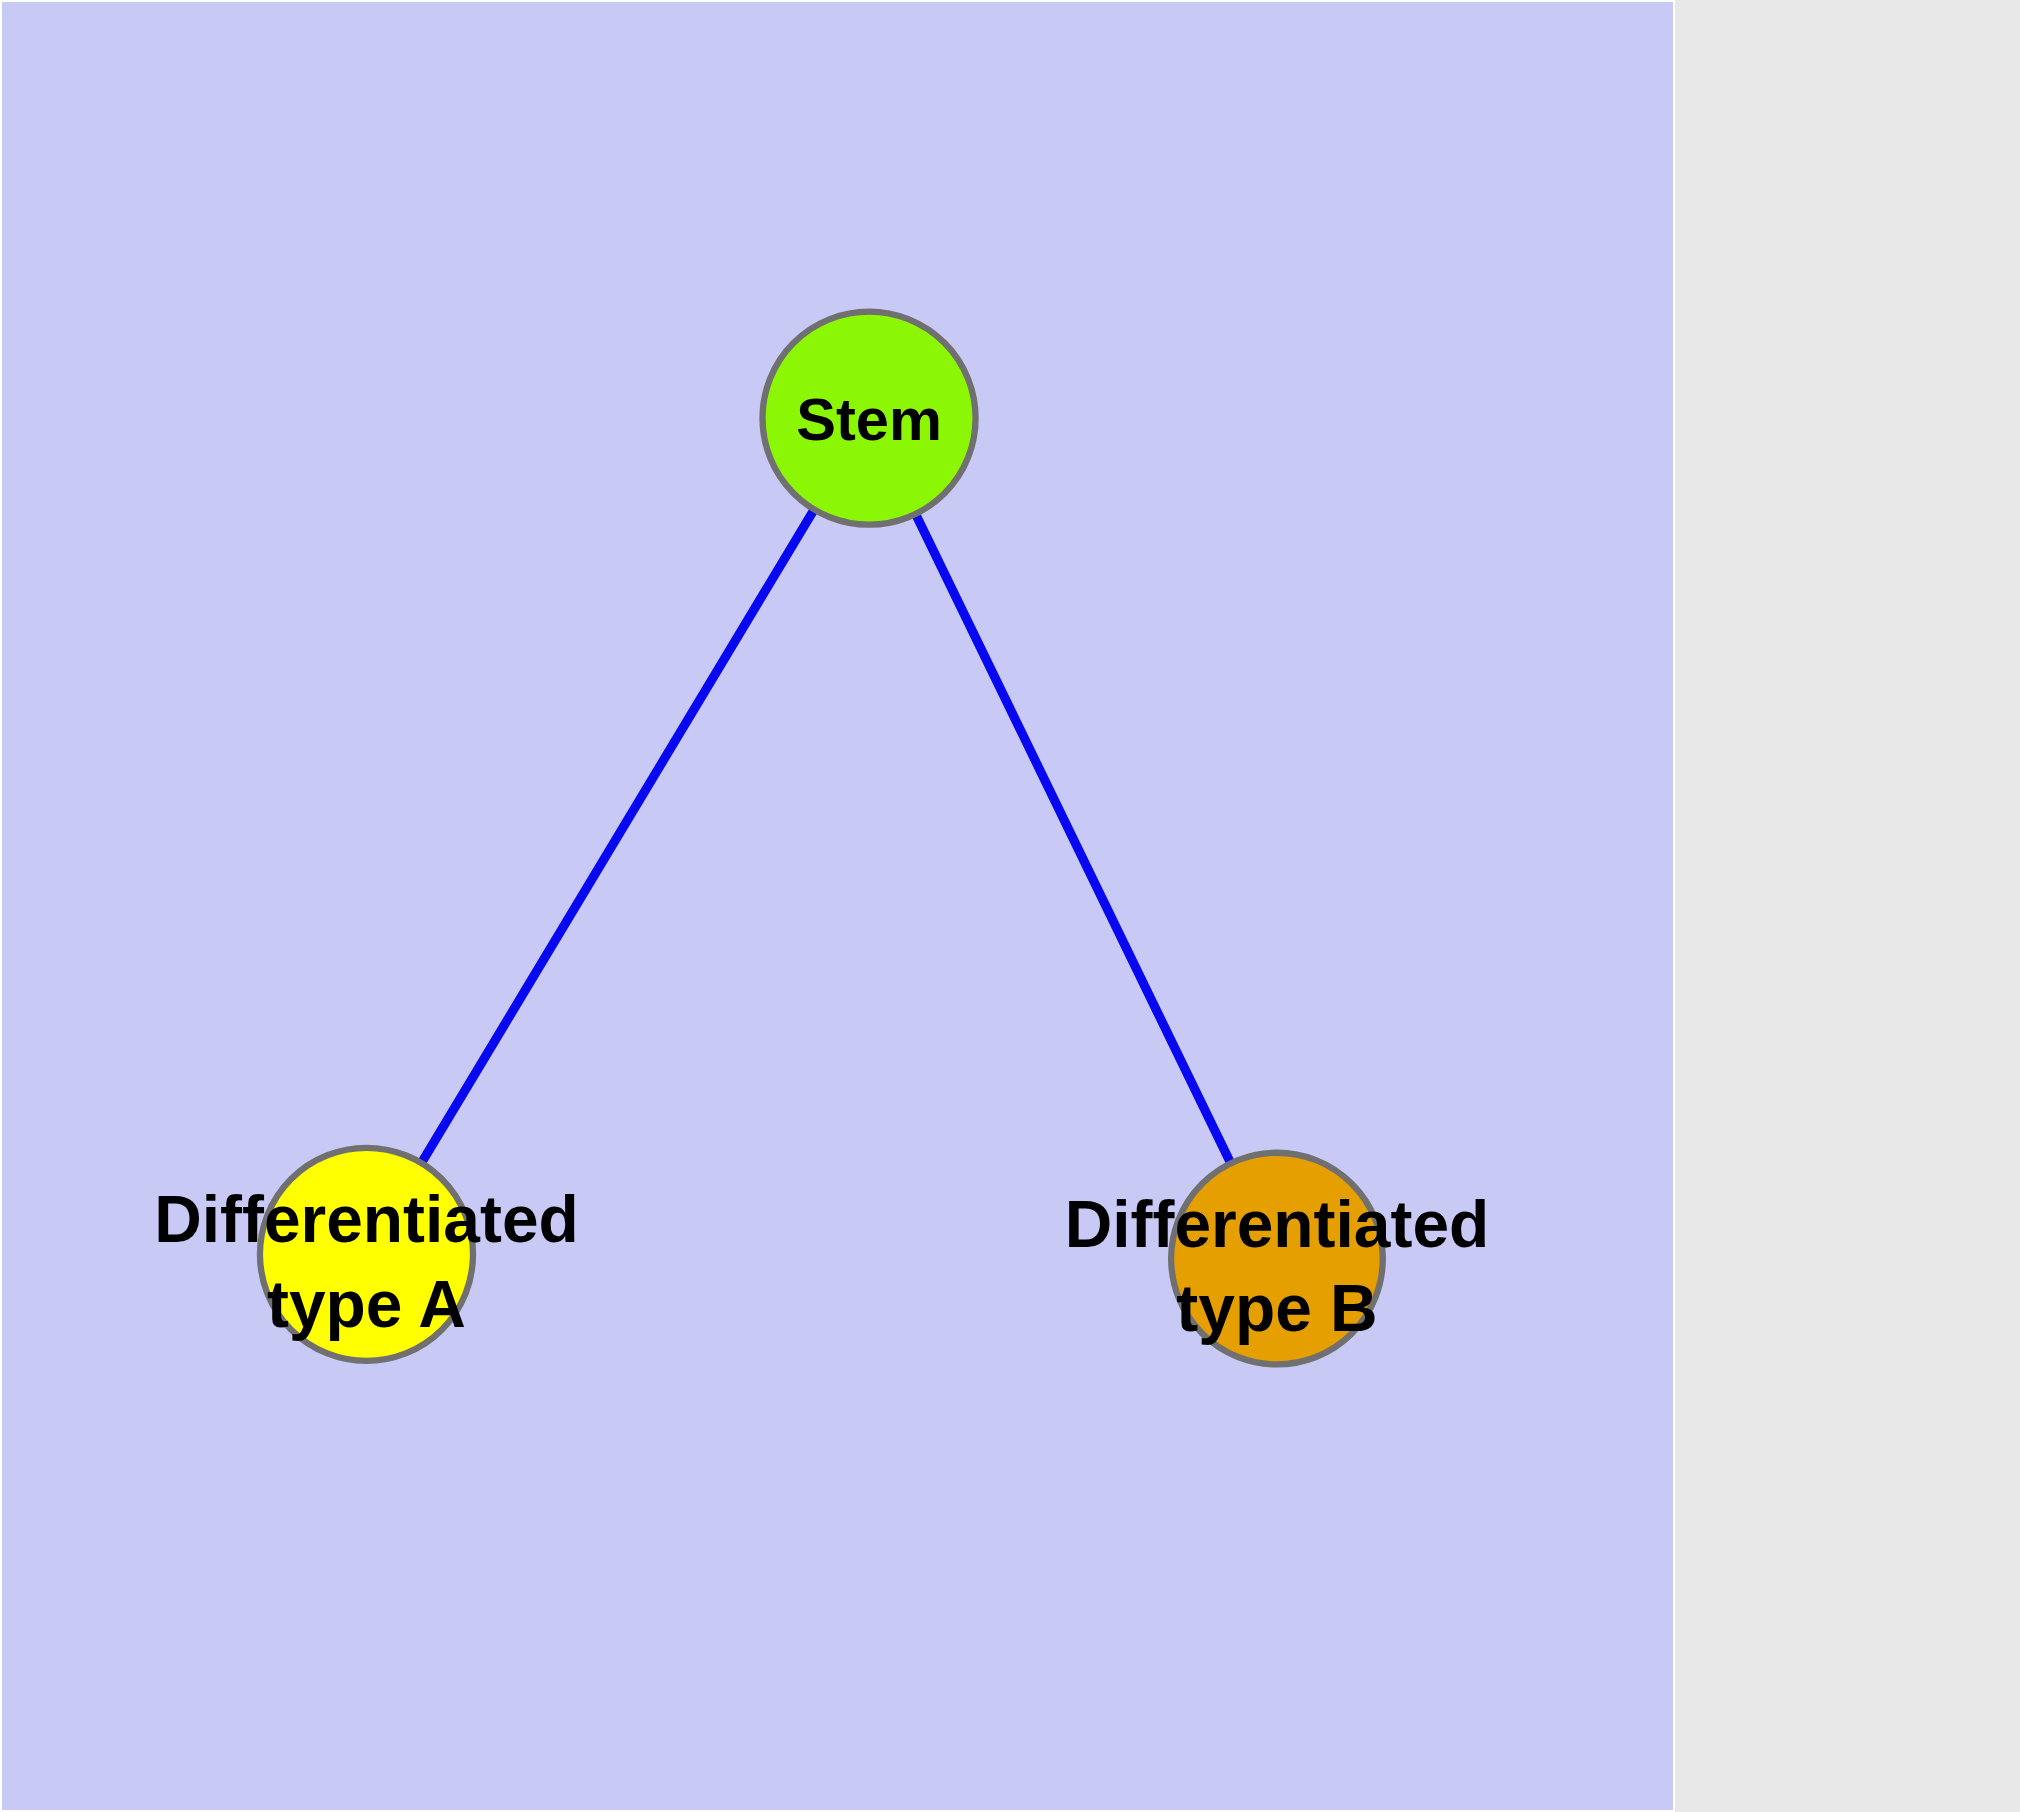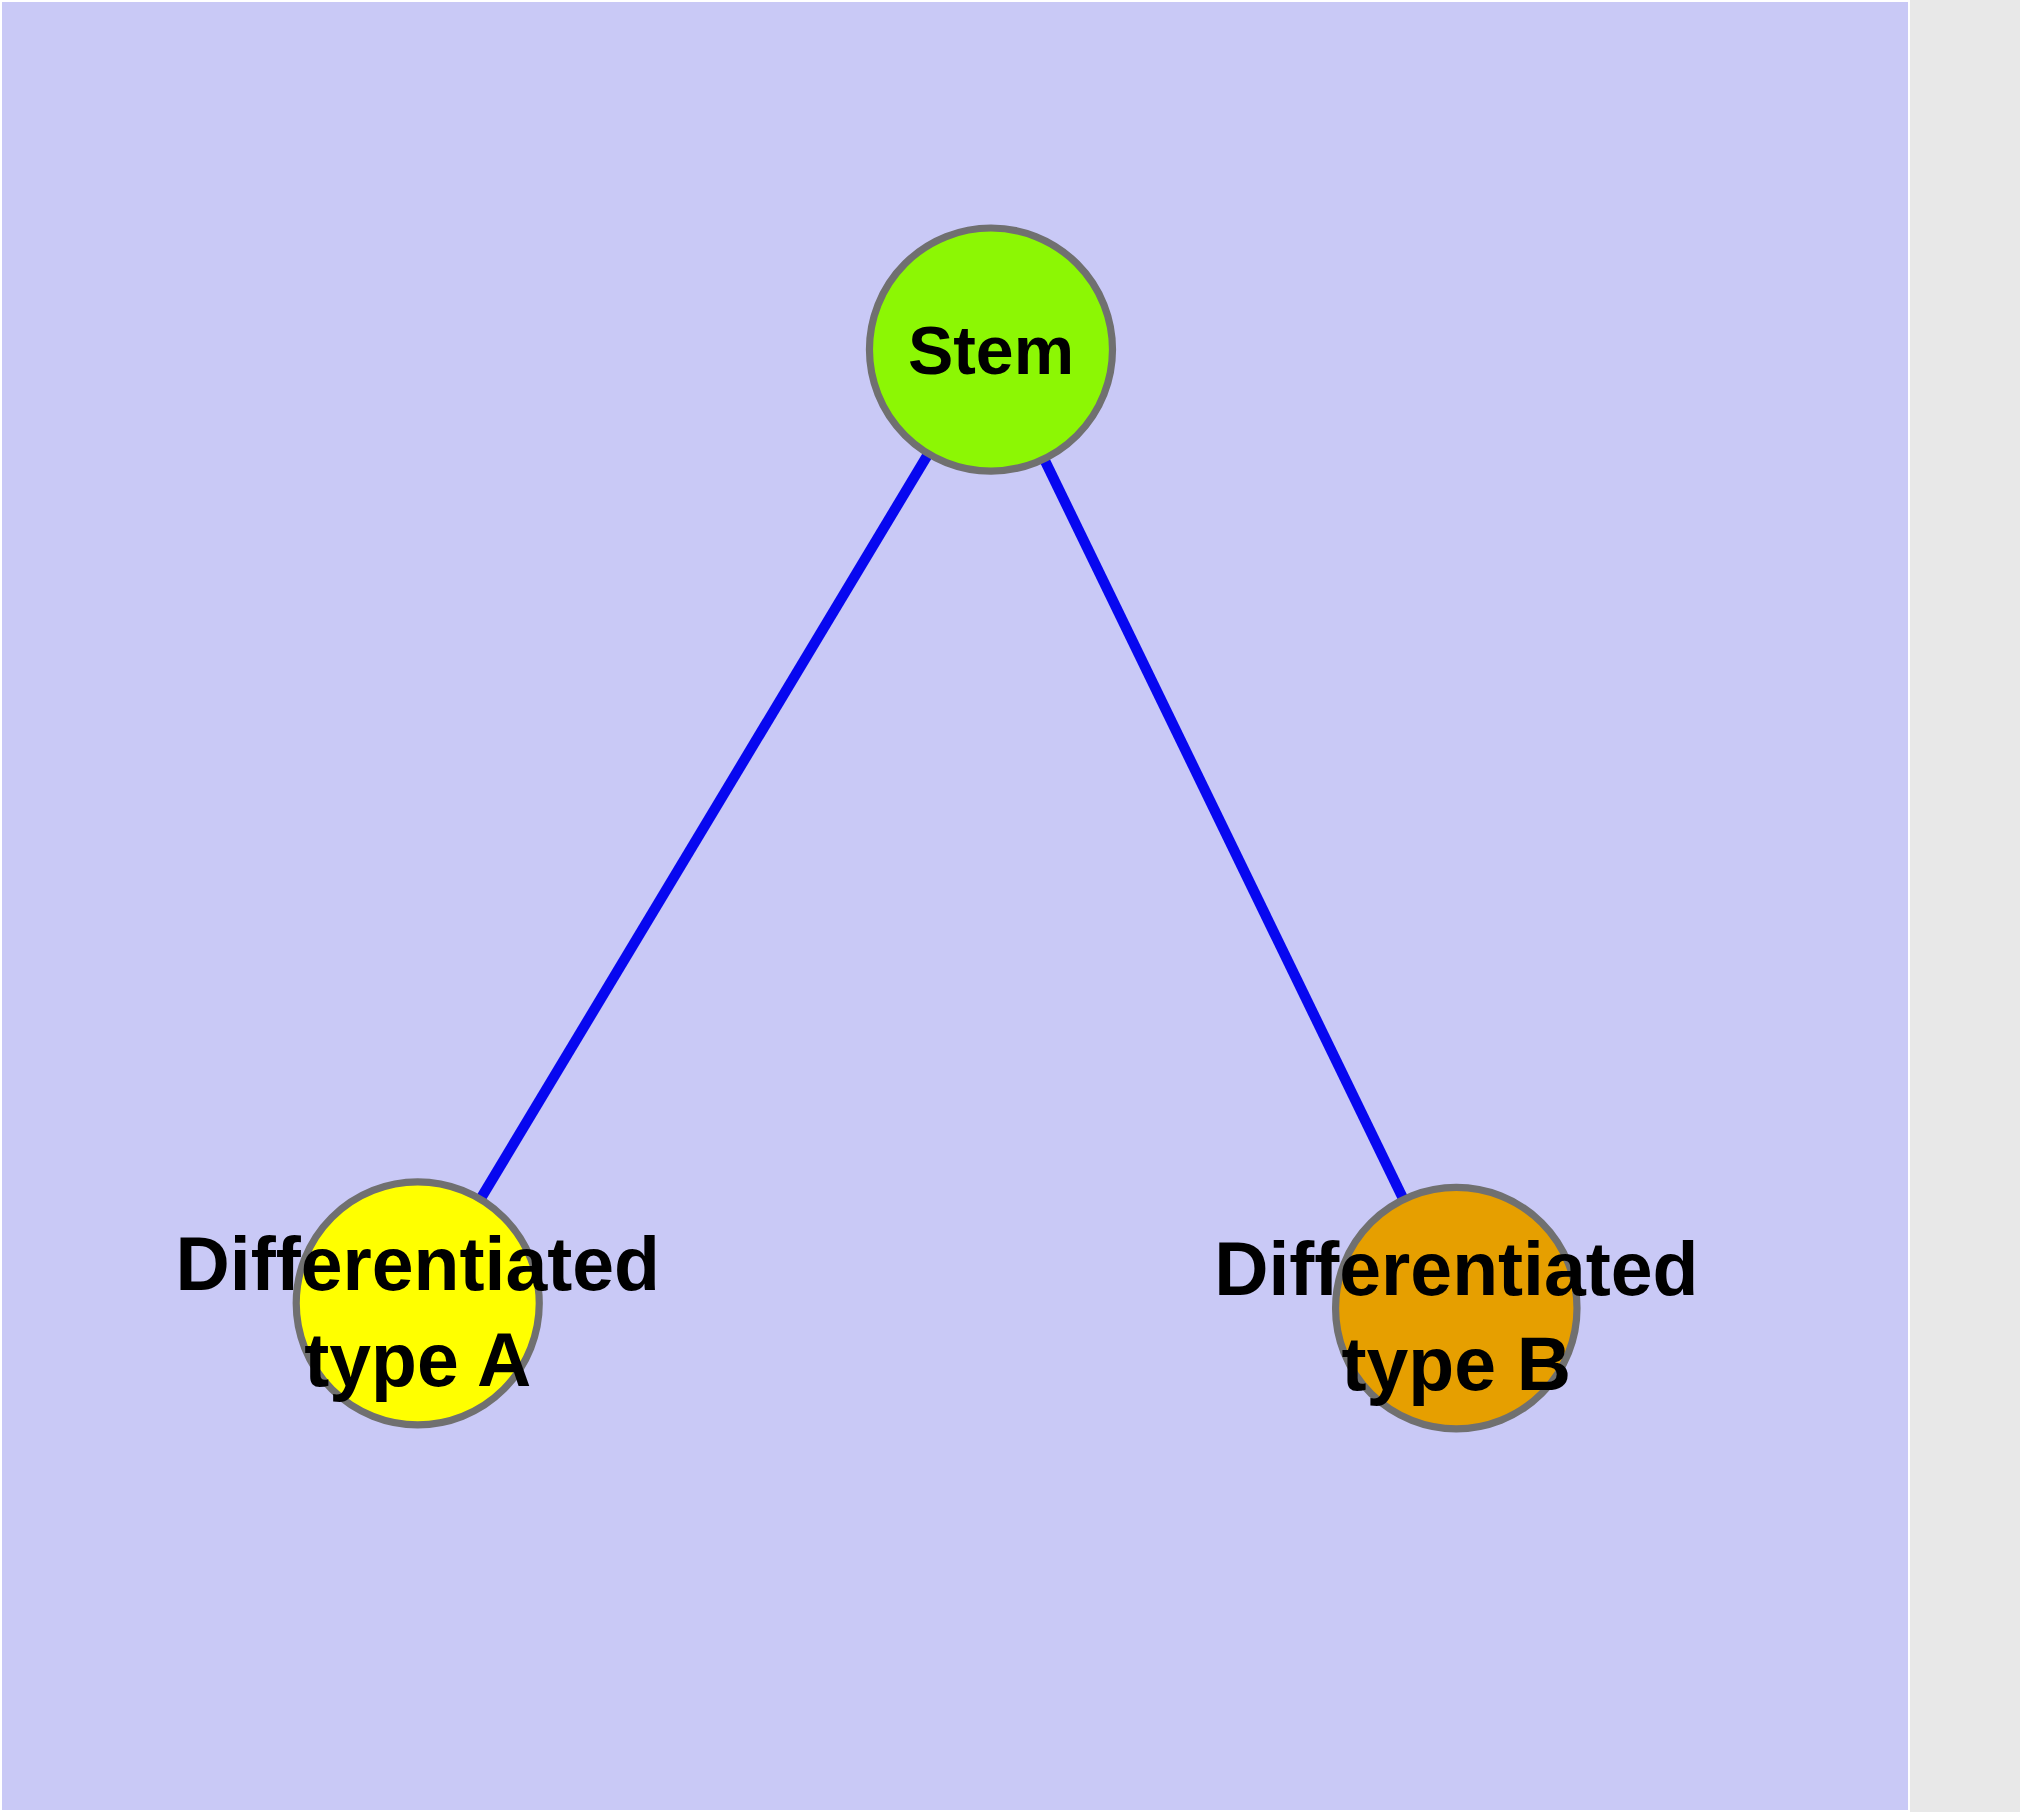--- a/index.html
+++ b/index.html
@@ -3,21 +3,21 @@
 <meta charset="utf-8">
 <style>
   html, body {
     margin: 0;
     padding: 0;
     background: #e8e8e8;
     font-family: "Liberation Sans", sans-serif;
   }
   .canvas {
     position: relative;
-    width: 1910px;
+    width: 1675px;
     height: 1812px;
     box-sizing: border-box;
     border: 2.5px solid #ffffff;
     background: #c9c9f6;
     overflow: hidden;
   }
   .canvas svg {
     display: block;
     width: 100%;
     height: 100%;

